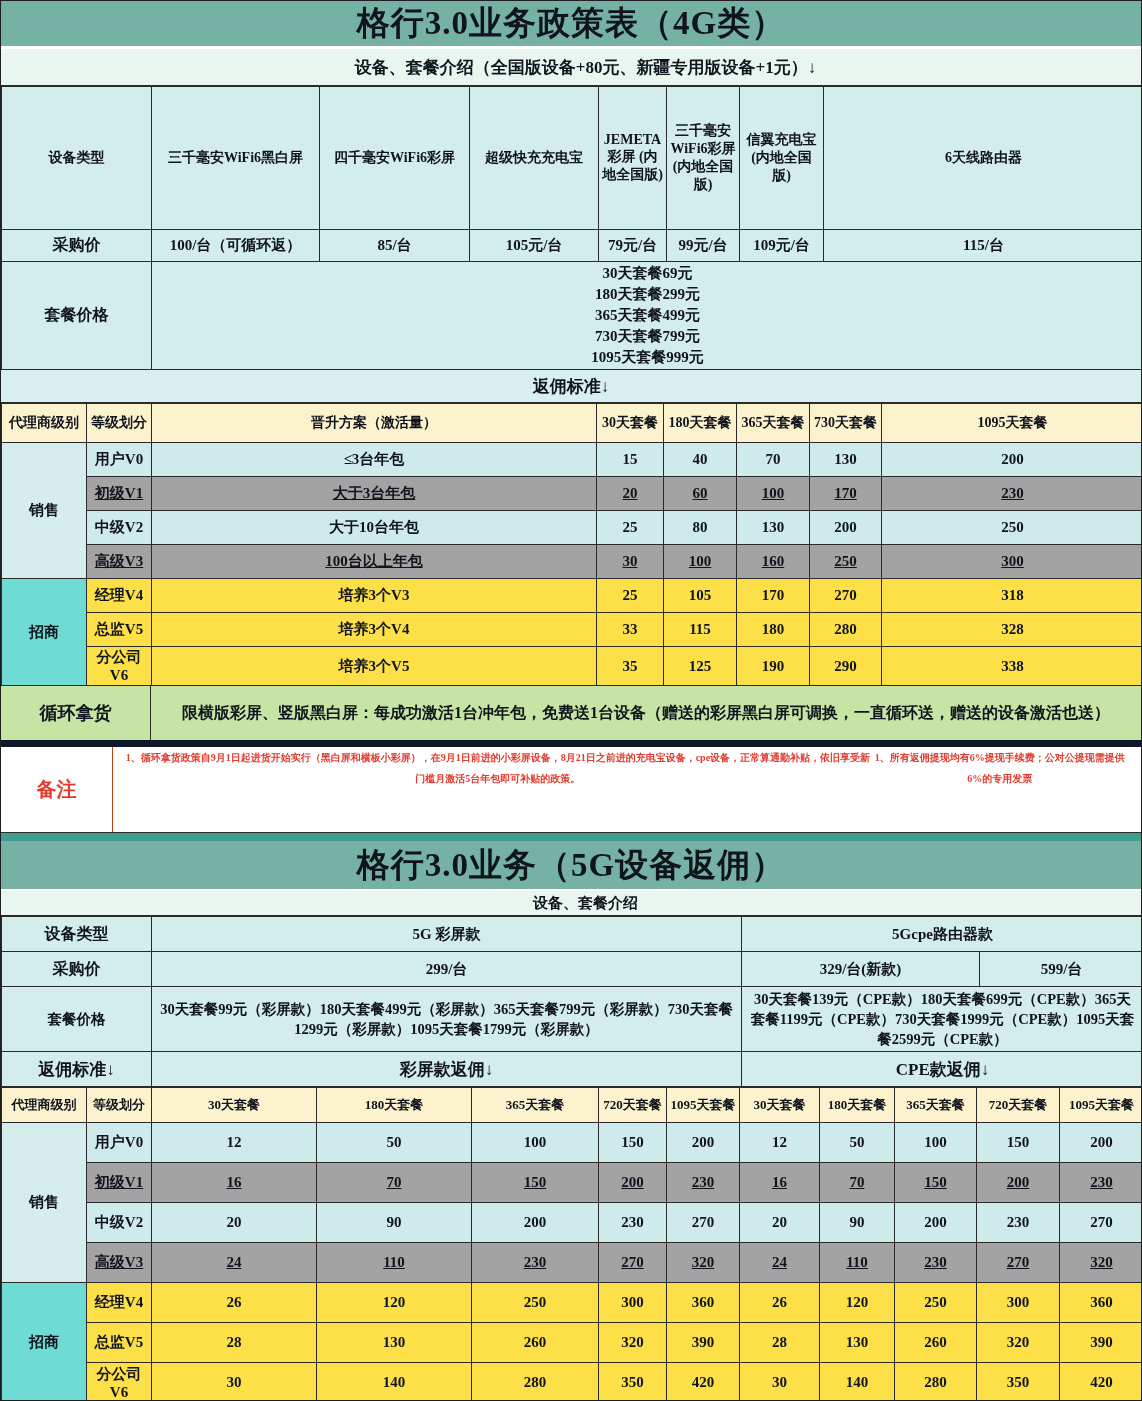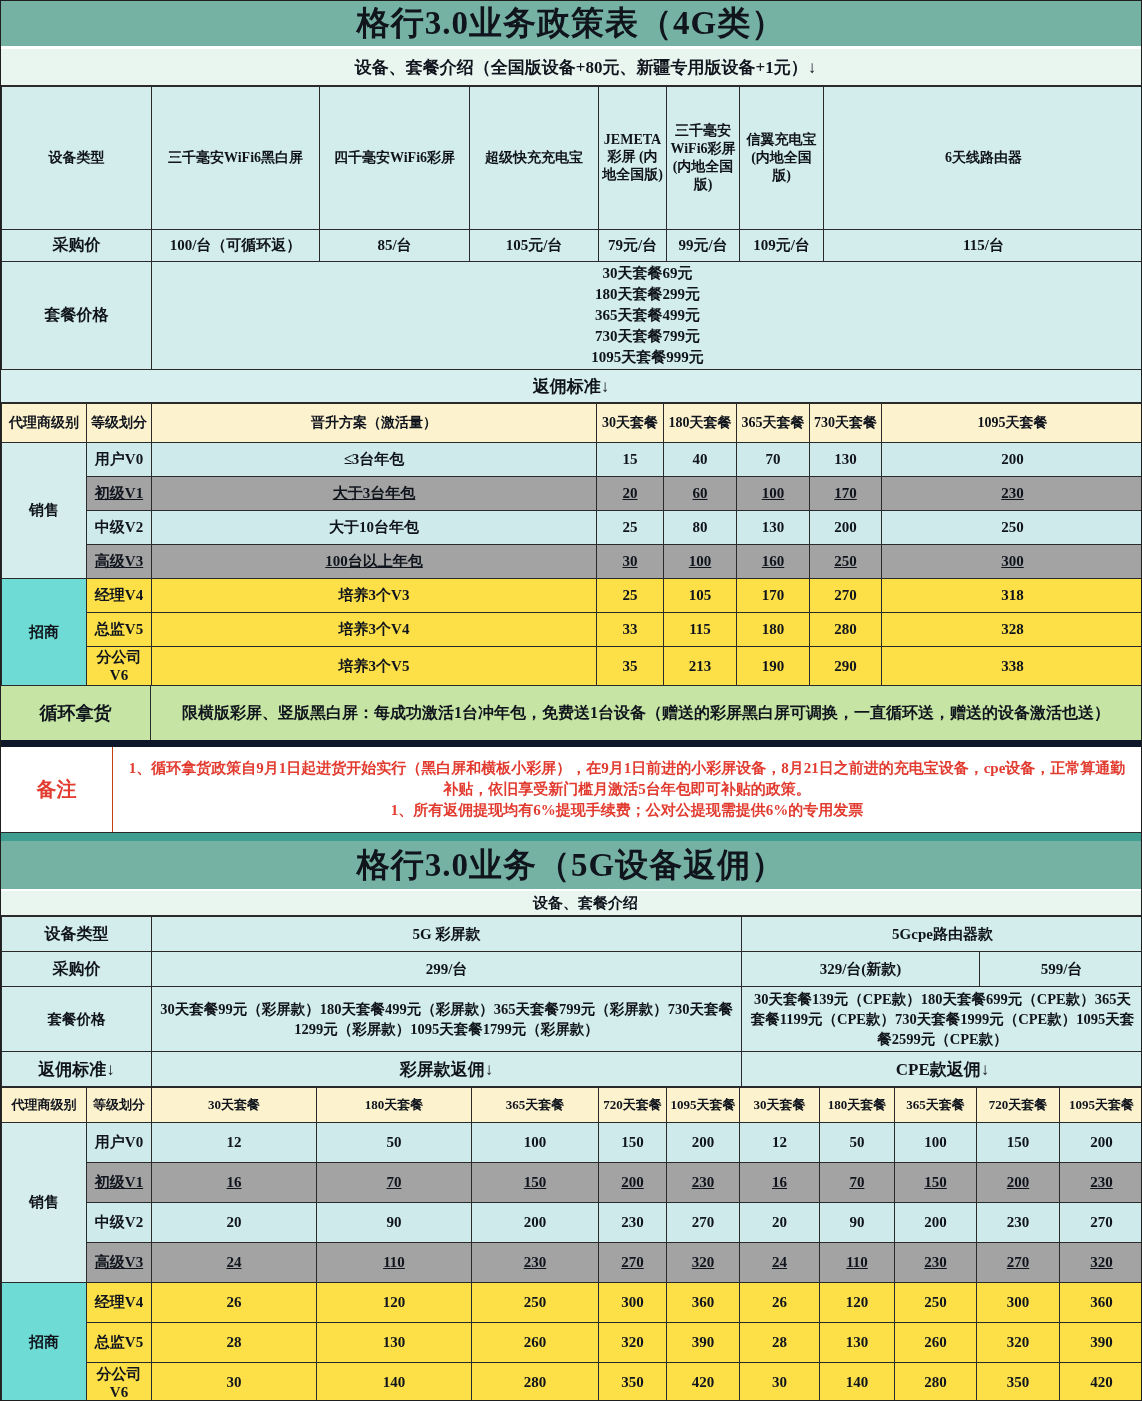--- a/index.html
+++ b/index.html
@@ -48,22 +48,22 @@
   .r-invest td { background:#fde047; }
   .g-sales { background:#d5eeed !important; }
   .g-invest { background:#6edcd4 !important; }
   
   .cycle-row { display:flex; height:61px; background:#c6e5a4; border-bottom:7px solid #0f172a; }
   .cycle-label { width:150px; border-right:1px solid #2a2a2a; display:flex; align-items:center; justify-content:center; font-size:18px; }
   .cycle-text { flex:1; display:flex; align-items:center; justify-content:center; font-size:16px; padding:0 16px; text-align:center; }
   .remark-row { display:flex; height:86px; background:#ffffff; border-bottom:1px solid #2a2a2a; }
   .remark-label { width:112px; border-right:1px solid #c2410c; display:flex; align-items:center; justify-content:center;
                   font-size:20px; color:#e23b30; }
-  .remark-body { flex:1; display:flex; flex-direction:column; justify-content:center; text-align:center;
-                 color:#e23b30; font-size:15px; line-height:21px; padding:0 12px; }
+  .remark-body { flex:1; display:flex; flex-direction:row; justify-content:center; text-align:center;
+                 color:#e23b30; font-size:10px; line-height:21px; padding:0 12px; }
   
   .dev5g tr { height:35px; }
   .dev5g .pkg5-row { height:65px; }
   .dev5g td { background:#d3edec; font-size:15px; }
   .dev5g .row-label { font-size:16px; }
   .dev5g .pkg5-row td { font-size:14.5px; line-height:20px; padding:2px 8px; }
   .dev5g .rebate5-row td { font-size:17px; }
 </style>
 </head>
 <body>
@@ -203,21 +203,21 @@
           <td class="num-cell">33</td>
           <td class="num-cell">115</td>
           <td class="num-cell">180</td>
           <td class="num-cell">280</td>
           <td class="num-cell">328</td>
         </tr>
         <tr class="r-invest">
           <td class="level-cell">分公司V6</td>
           <td class="plan-cell">培养3个V5</td>
           <td class="num-cell">35</td>
-          <td class="num-cell">213</td>
+          <td class="num-cell">125</td>
           <td class="num-cell">190</td>
           <td class="num-cell">290</td>
           <td class="num-cell">338</td>
         </tr>
       </tbody>
   </table>
 
   <div class="cycle-row">
     <div class="cycle-label">循环拿货</div>
     <div class="cycle-text">限横版彩屏、竖版黑白屏：每成功激活1台冲年包，免费送1台设备（赠送的彩屏黑白屏可调换，一直循环送，赠送的设备激活也送）</div>

